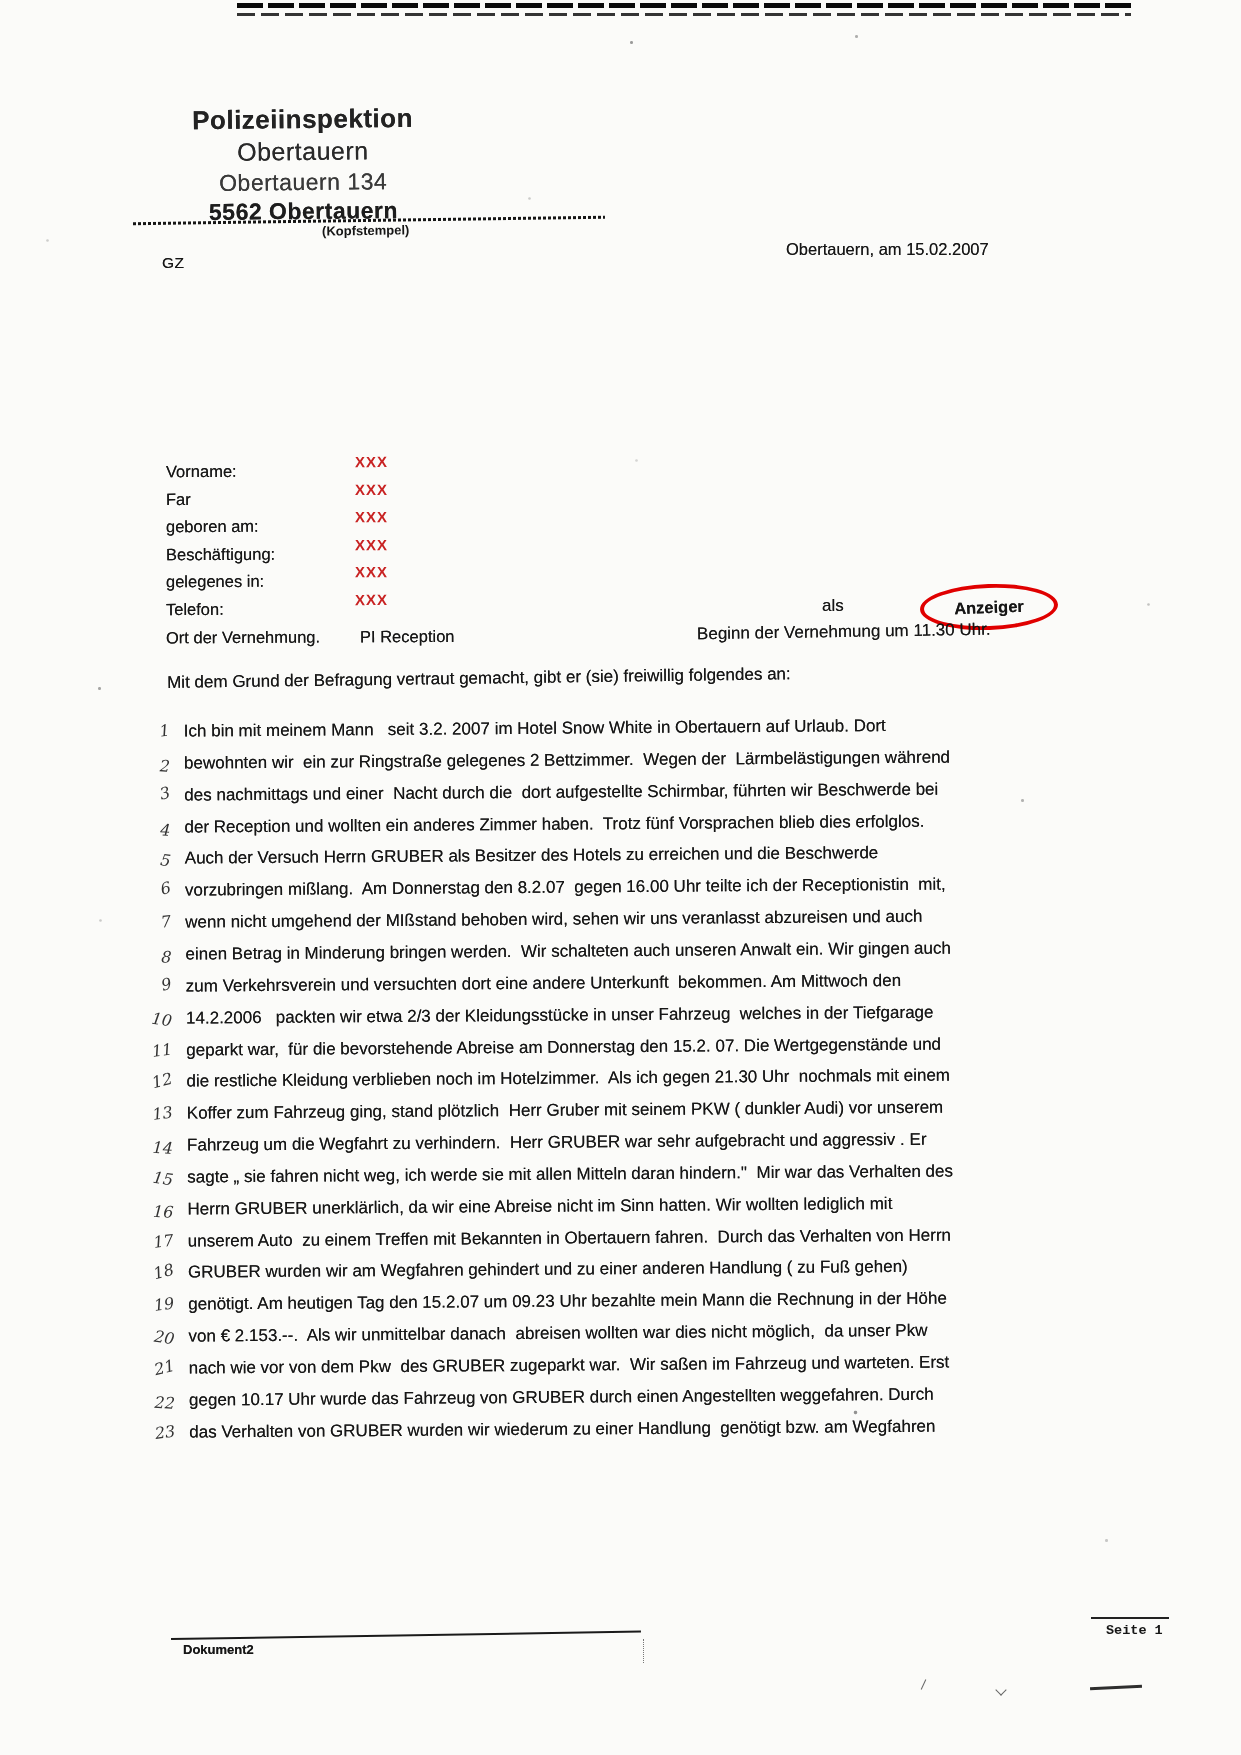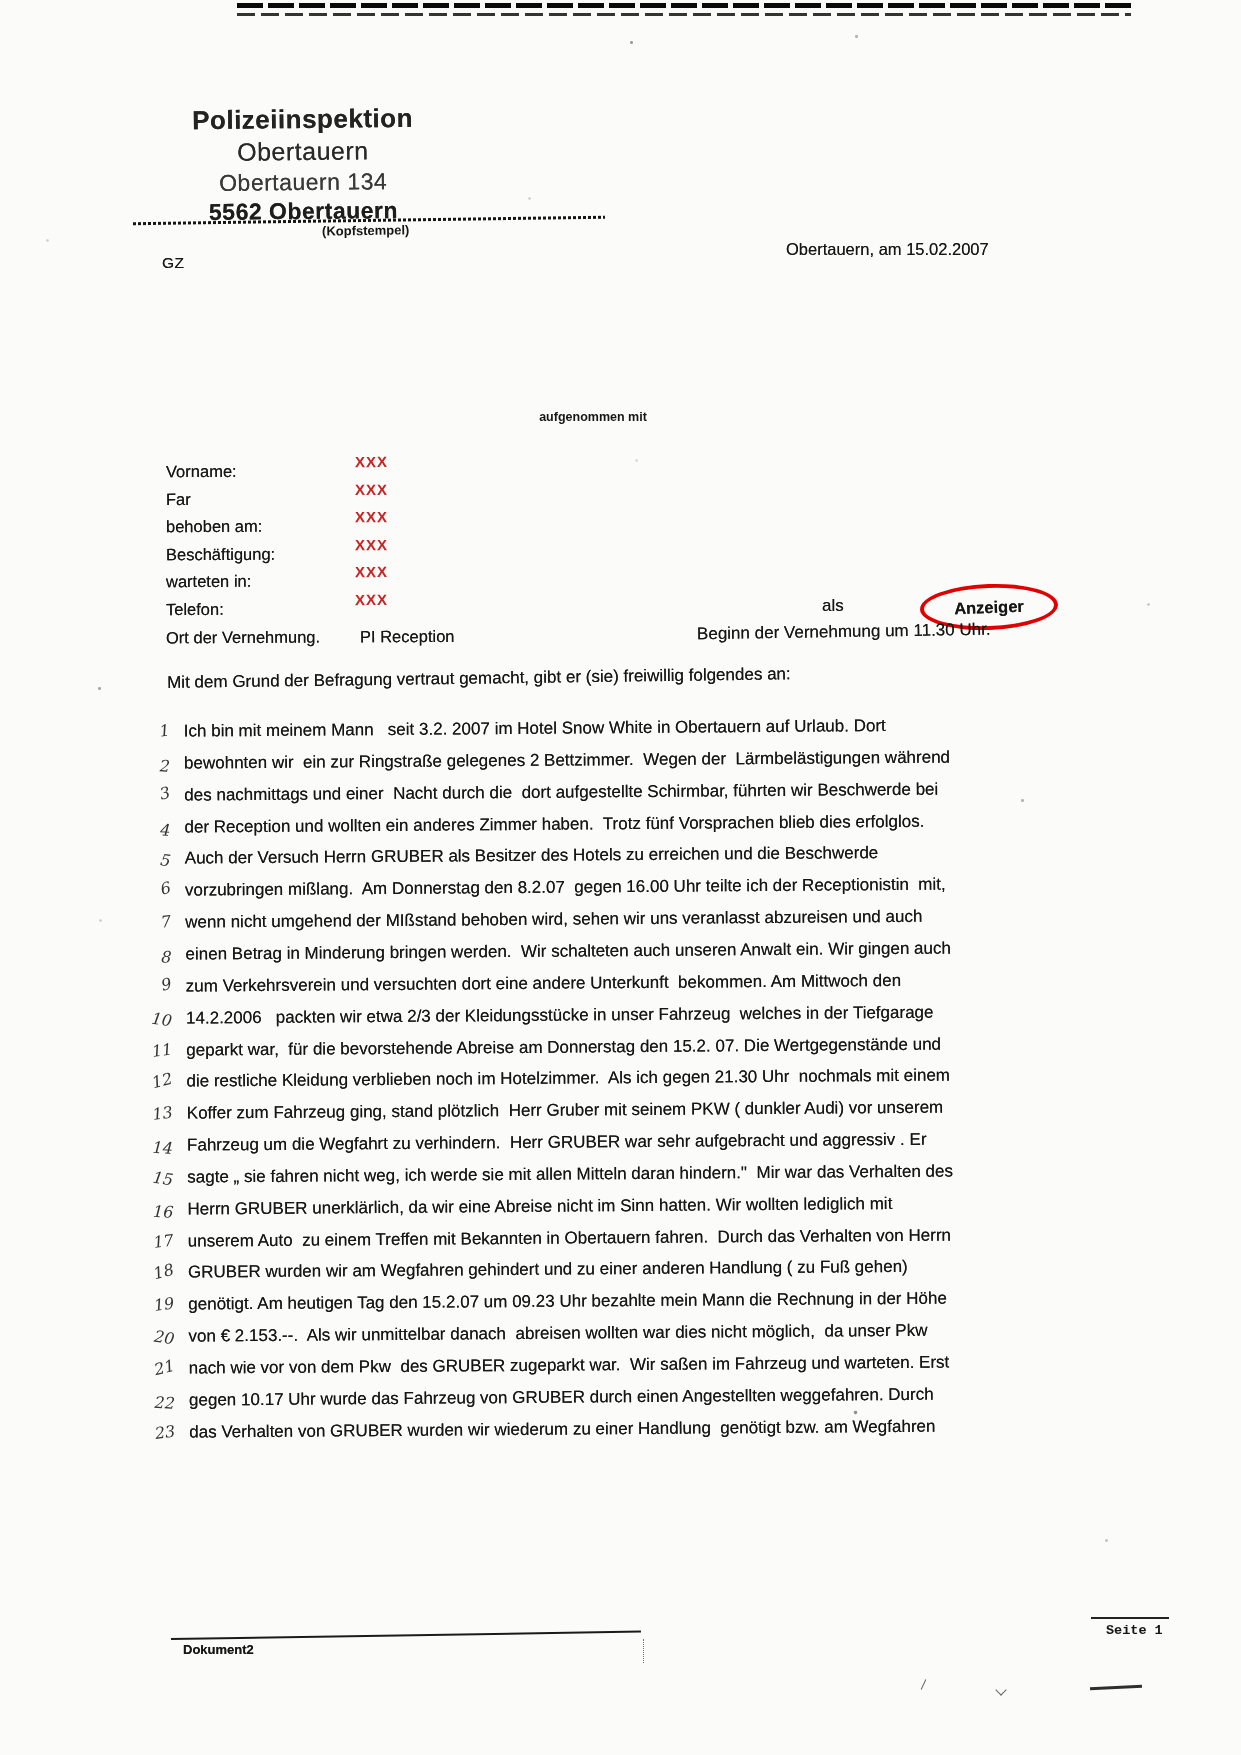--- a/index.html
+++ b/index.html
@@ -103,40 +103,39 @@
     <div class="stamp-l2">Obertauern</div>
     <div class="stamp-l3">Obertauern 134</div>
     <div class="stamp-l4">5562 Obertauern</div>
   </div>
   <div class="stamp-rule"></div>
   <div class="stamp-caption">(Kopfstempel)</div>
 
   <div class="gz">GZ</div>
   <div class="place-date">Obertauern, am 15.02.2007</div>
 
-  <div class="subtitle">aufgenommen mit</div>
 
   <div class="form-row" style="--i: 0;">
       <span class="form-label">Vorname:</span>
       <span class="form-value redacted">XXX</span>
     </div>
     <div class="form-row" style="--i: 1;">
       <span class="form-label">Far</span>
       <span class="form-value redacted">XXX</span>
     </div>
     <div class="form-row" style="--i: 2;">
-      <span class="form-label">behoben am:</span>
+      <span class="form-label">geboren am:</span>
       <span class="form-value redacted">XXX</span>
     </div>
     <div class="form-row" style="--i: 3;">
       <span class="form-label">Beschäftigung:</span>
       <span class="form-value redacted">XXX</span>
     </div>
     <div class="form-row" style="--i: 4;">
-      <span class="form-label">warteten in:</span>
+      <span class="form-label">gelegenes in:</span>
       <span class="form-value redacted">XXX</span>
     </div>
     <div class="form-row" style="--i: 5;">
       <span class="form-label">Telefon:</span>
       <span class="form-value redacted">XXX</span>
     </div>
     <div class="form-row" style="--i: 6;">
       <span class="form-label">Ort der Vernehmung.</span>
       <span class="form-value inline">PI Reception</span>
     </div>

